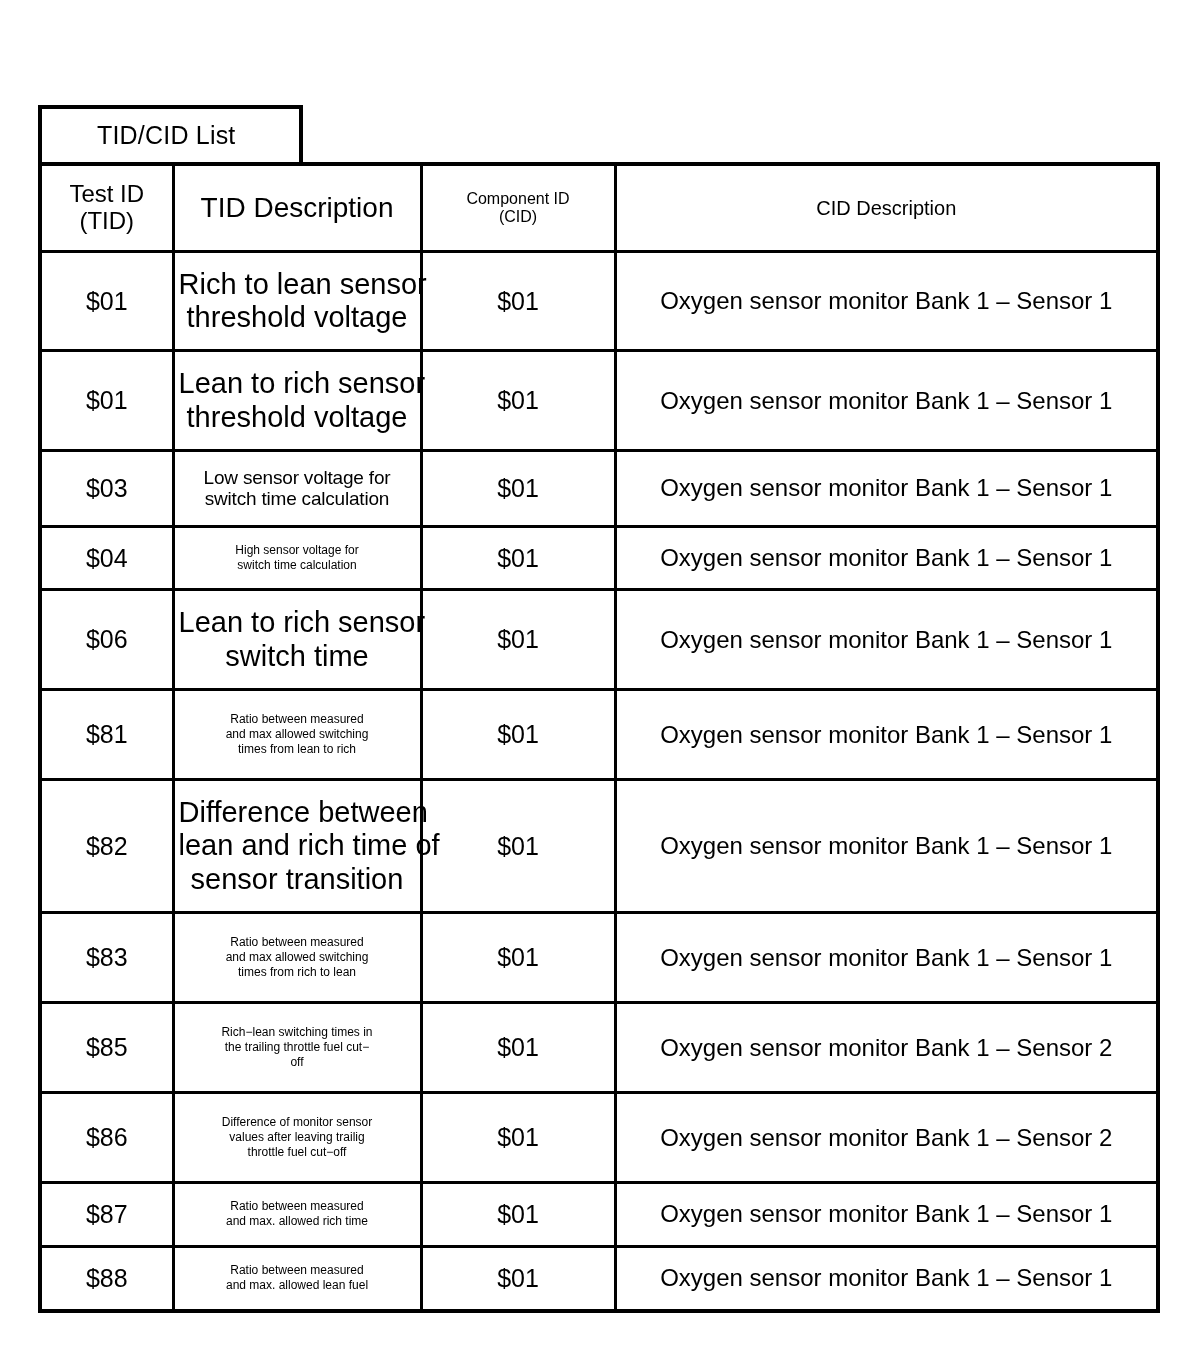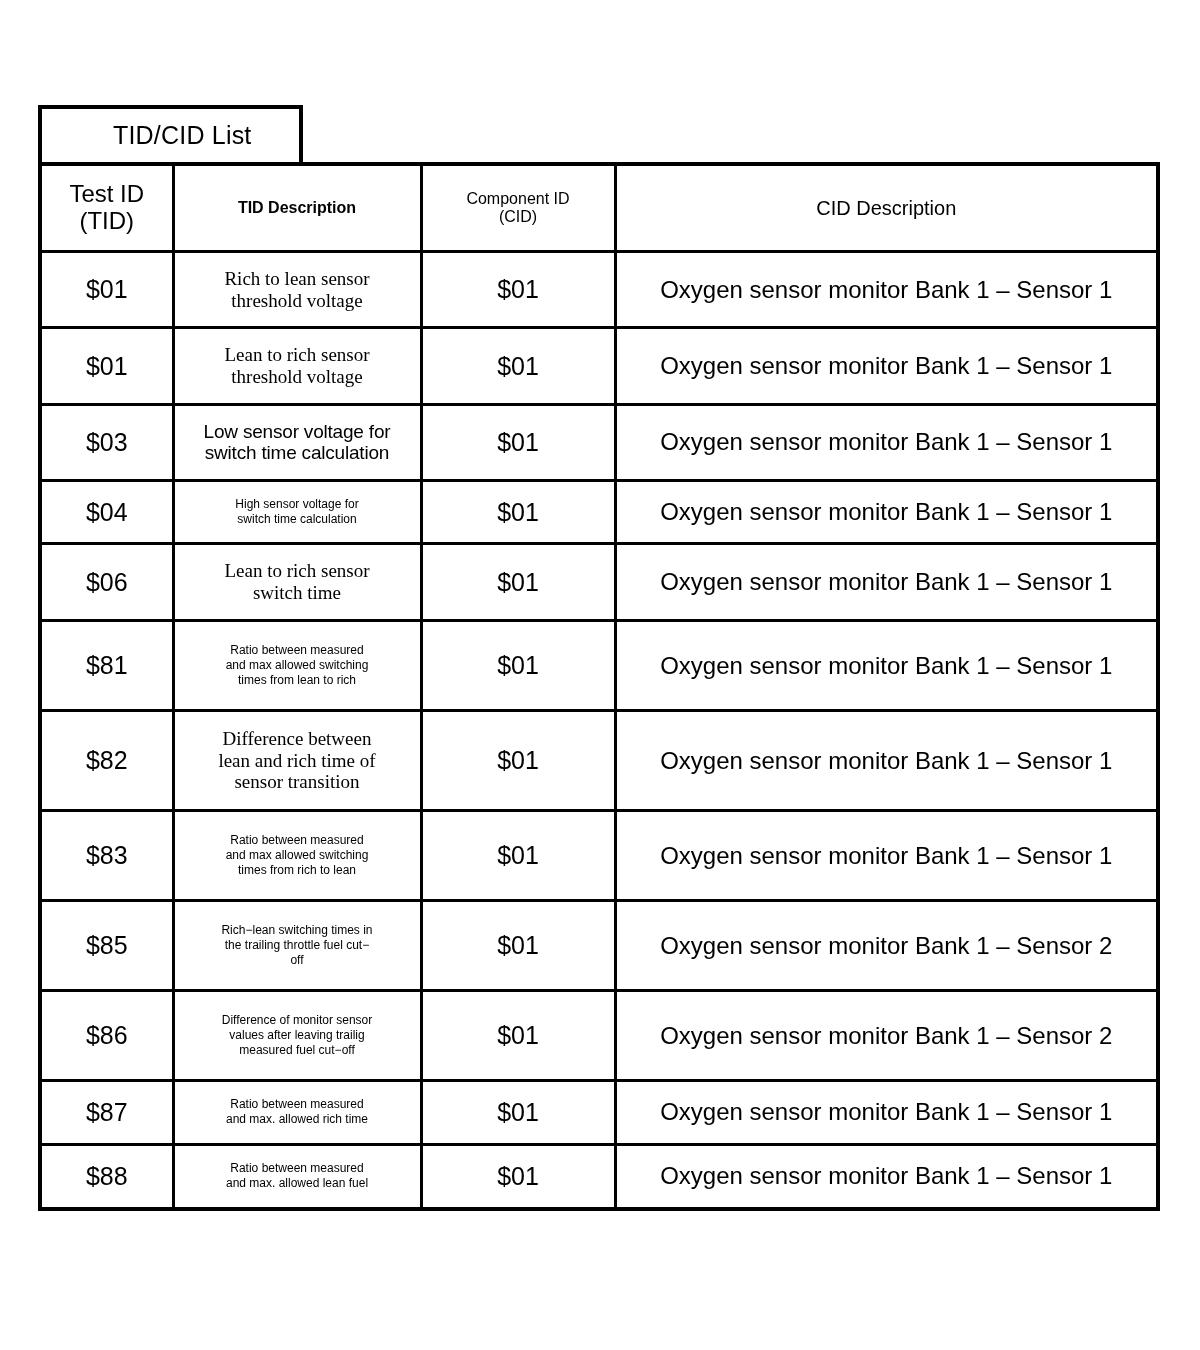--- a/index.html
+++ b/index.html
@@ -35,21 +35,20 @@
     background: #fff;
     display: flex;
     align-items: center;
     z-index: 3;
   }
   .title-tab-label {
     font-size: 25px;
     letter-spacing: 0.2px;
     padding-left: 55px;
     white-space: nowrap;
-    margin-left: 16px;
   }
 
   
   .tbl-wrap {
     position: absolute;
     left: 38px;
     top: 162px;
     width: 1122px;
     box-sizing: border-box;
     border: 4px solid #000;
@@ -84,39 +83,39 @@
   col.c-cid   { width: 194px; }
   col.c-cdesc { width: 541px; }
 
   
   .hdr td {
     height: 74px;
     font-size: 24px;
     line-height: 1.12;
   }
   .hdr .h-tid   { font-size: 24px; }
-  .hdr .h-tdesc { font-size: 16px; font-weight: bold; }
+  .hdr .h-tdesc { font-size: 28px; }
   .hdr .h-cid   { font-size: 16px; }
   .hdr .h-cdesc { font-size: 20px; }
 
   
   .c-id-cell {
     font-size: 25px;
   }
   .c-cid-cell {
     font-size: 25px;
   }
   .c-cdesc-cell {
     font-size: 24px;
     white-space: nowrap;
   }
 
   .c-desc-cell { line-height: 1.1; }
   
-  .fs-lg  { font-size: 19px; line-height: 1.15; font-family: Liberation Serif, serif; }
+  .fs-lg  { font-size: 29px; line-height: 1.15; }
   .fs-md  { font-size: 19px; line-height: 1.12; letter-spacing: -0.2px; }
   .fs-sm  { font-size: 12px; line-height: 1.28; }
 
   
   .r-h62  td { height: 62px; }
   .r-h90  td { height: 90px; }
   .r-h100 td { height: 100px; }
 
   .nowrapline { white-space: nowrap; }
 </style>
@@ -233,21 +232,21 @@
               <div class="nowrapline">off</div>
             </td>
             <td class="c-cid-cell">$01</td>
             <td class="c-cdesc-cell">Oxygen sensor monitor Bank 1 – Sensor 2</td>
           </tr>
           <tr class="r-h90">
             <td class="c-id-cell">$86</td>
             <td class="c-desc-cell fs-sm">
               <div class="nowrapline">Difference of monitor sensor</div>
               <div class="nowrapline">values after leaving trailig</div>
-              <div class="nowrapline">measured fuel cut−off</div>
+              <div class="nowrapline">throttle fuel cut−off</div>
             </td>
             <td class="c-cid-cell">$01</td>
             <td class="c-cdesc-cell">Oxygen sensor monitor Bank 1 – Sensor 2</td>
           </tr>
           <tr class="r-h62">
             <td class="c-id-cell">$87</td>
             <td class="c-desc-cell fs-sm">
               <div class="nowrapline">Ratio between measured</div>
               <div class="nowrapline">and max. allowed rich time</div>
             </td>

